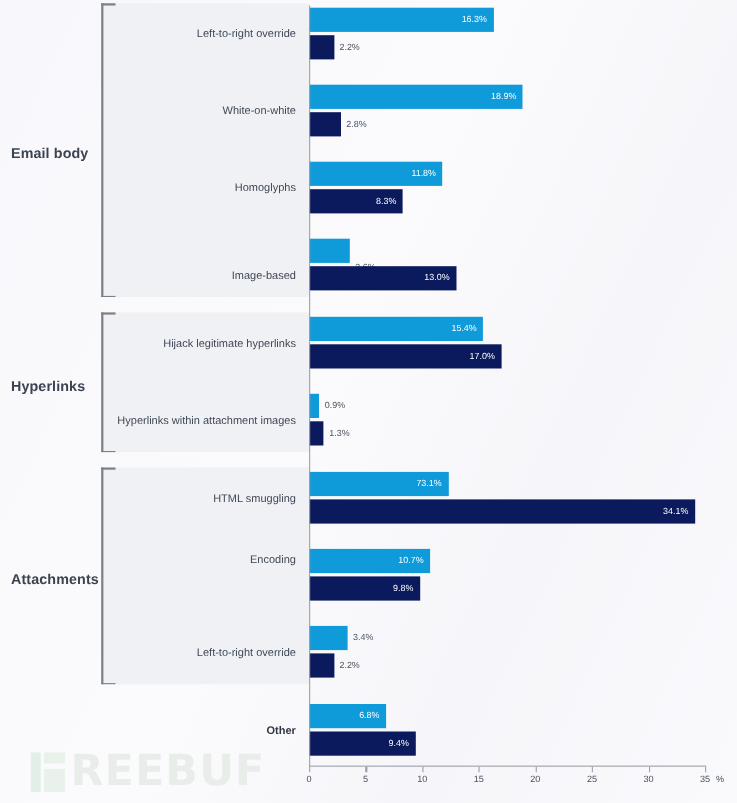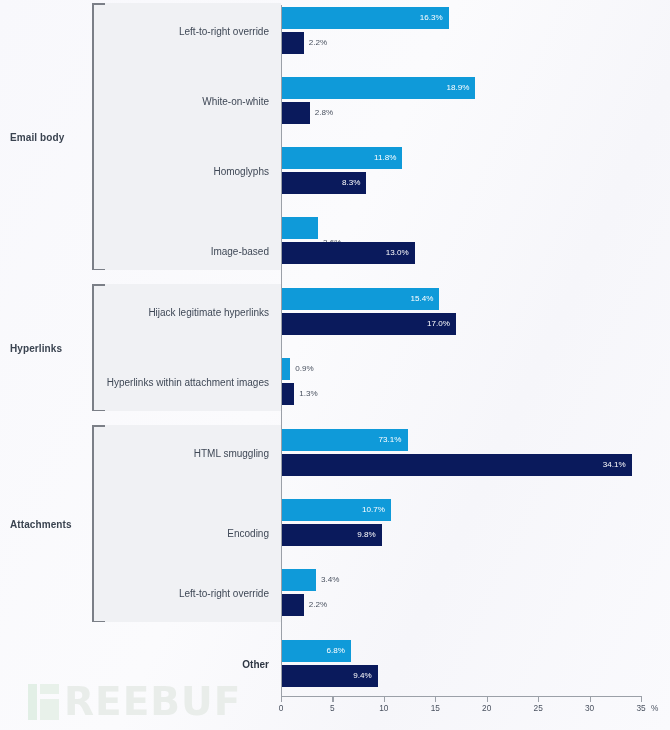--- a/index.html
+++ b/index.html
@@ -10,21 +10,21 @@
     position:relative;overflow:hidden;
   }
   #page{position:absolute;inset:0;
     background:linear-gradient(115deg,#f8f8fc 0%,#fbfbfd 45%,#f6f6fa 70%,#fafafd 100%);}
 
   
   .grp-panel{position:absolute;left:92px;width:189px;background:#f0f1f4;}
   .grp-bracket{position:absolute;left:92px;width:1.5px;background:#7b7f87;}
   .grp-tick{position:absolute;left:92px;width:13px;height:1.5px;background:#7b7f87;}
   .grp-label{position:absolute;left:10px;width:76px;text-align:left;
-    font-size:10px;font-weight:bold;color:#3a4350;letter-spacing:.1px;}
+    font-size:13px;font-weight:bold;color:#3a4350;letter-spacing:.1px;}
 
   
   .axis-v{position:absolute;left:281px;top:5px;width:1.3px;height:692px;background:#9ba0a8;}
   .axis-h{position:absolute;left:281px;top:696px;height:1.3px;width:361px;background:#9ba0a8;}
   .axis-tick{position:absolute;top:697px;width:1.2px;height:5px;background:#9ba0a8;}
   .axis-lab{position:absolute;top:703px;font-size:8.3px;color:#4a5260;
     transform:translateX(-50%);white-space:nowrap;}
   .axis-unit{position:absolute;top:703px;font-size:8.3px;color:#4a5260;white-space:nowrap;}
 
   
@@ -107,21 +107,21 @@
       <div class="cat-label" style="top: 377.5px;">Hyperlinks within attachment images</div>
       <div class="bar lt" style="top: 429px; width: 126.514px; height: 22px;"></div>
       <div class="bar-val inside" style="top: 435.5px; left: 401.514px; transform: translateX(-100%);">73.1%</div>
       <div class="bar dk" style="top: 454px; width: 350.743px; height: 22px;"></div>
       <div class="bar-val inside" style="top: 460.5px; left: 625.743px; transform: translateX(-100%);">34.1%</div>
       <div class="cat-label" style="top: 448.5px;">HTML smuggling</div>
       <div class="bar lt" style="top: 499px; width: 110.057px; height: 22px;"></div>
       <div class="bar-val inside" style="top: 505.5px; left: 385.057px; transform: translateX(-100%);">10.7%</div>
       <div class="bar dk" style="top: 524px; width: 100.8px; height: 22px;"></div>
       <div class="bar-val inside" style="top: 530.5px; left: 375.8px; transform: translateX(-100%);">9.8%</div>
-      <div class="cat-label" style="top: 529px; padding-left: 28px;">Encoding</div>
+      <div class="cat-label" style="top: 505px; padding-left: 28px;">Encoding</div>
       <div class="bar lt" style="top: 569px; width: 34.9714px; height: 22px;"></div>
       <div class="bar-val outside" style="top: 575.5px; left: 320.971px;">3.4%</div>
       <div class="bar dk" style="top: 594px; width: 22.6286px; height: 22px;"></div>
       <div class="bar-val outside" style="top: 600.5px; left: 308.629px;">2.2%</div>
       <div class="cat-label" style="top: 588.5px;">Left-to-right override</div>
       <div class="bar lt" style="top: 640px; width: 69.9429px; height: 22px;"></div>
       <div class="bar-val inside" style="top: 646.5px; left: 344.943px; transform: translateX(-100%);">6.8%</div>
       <div class="bar dk" style="top: 665px; width: 96.6857px; height: 22px;"></div>
       <div class="bar-val inside" style="top: 671.5px; left: 371.686px; transform: translateX(-100%);">9.4%</div>
       <div class="cat-label bold" style="top: 659.5px;">Other</div>

